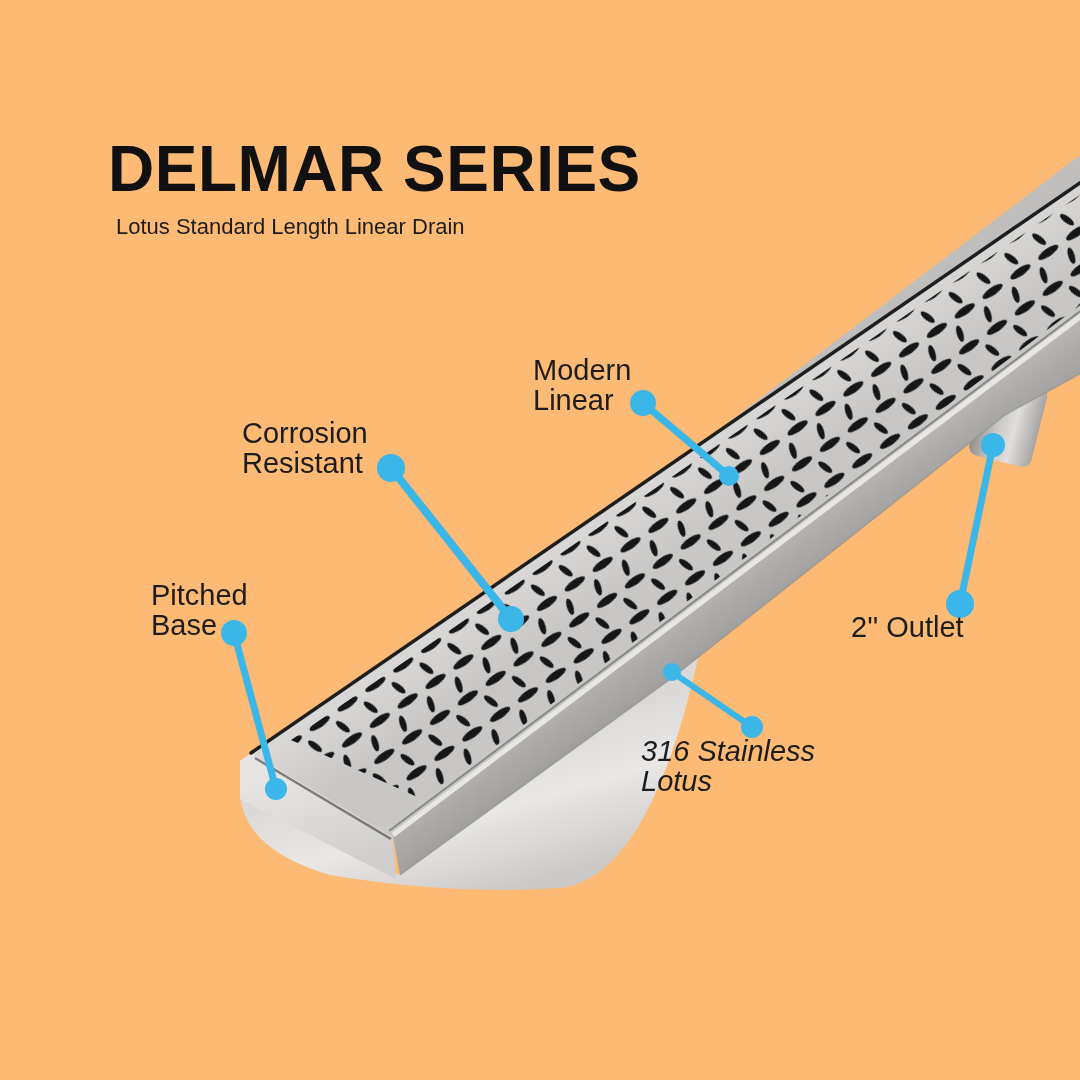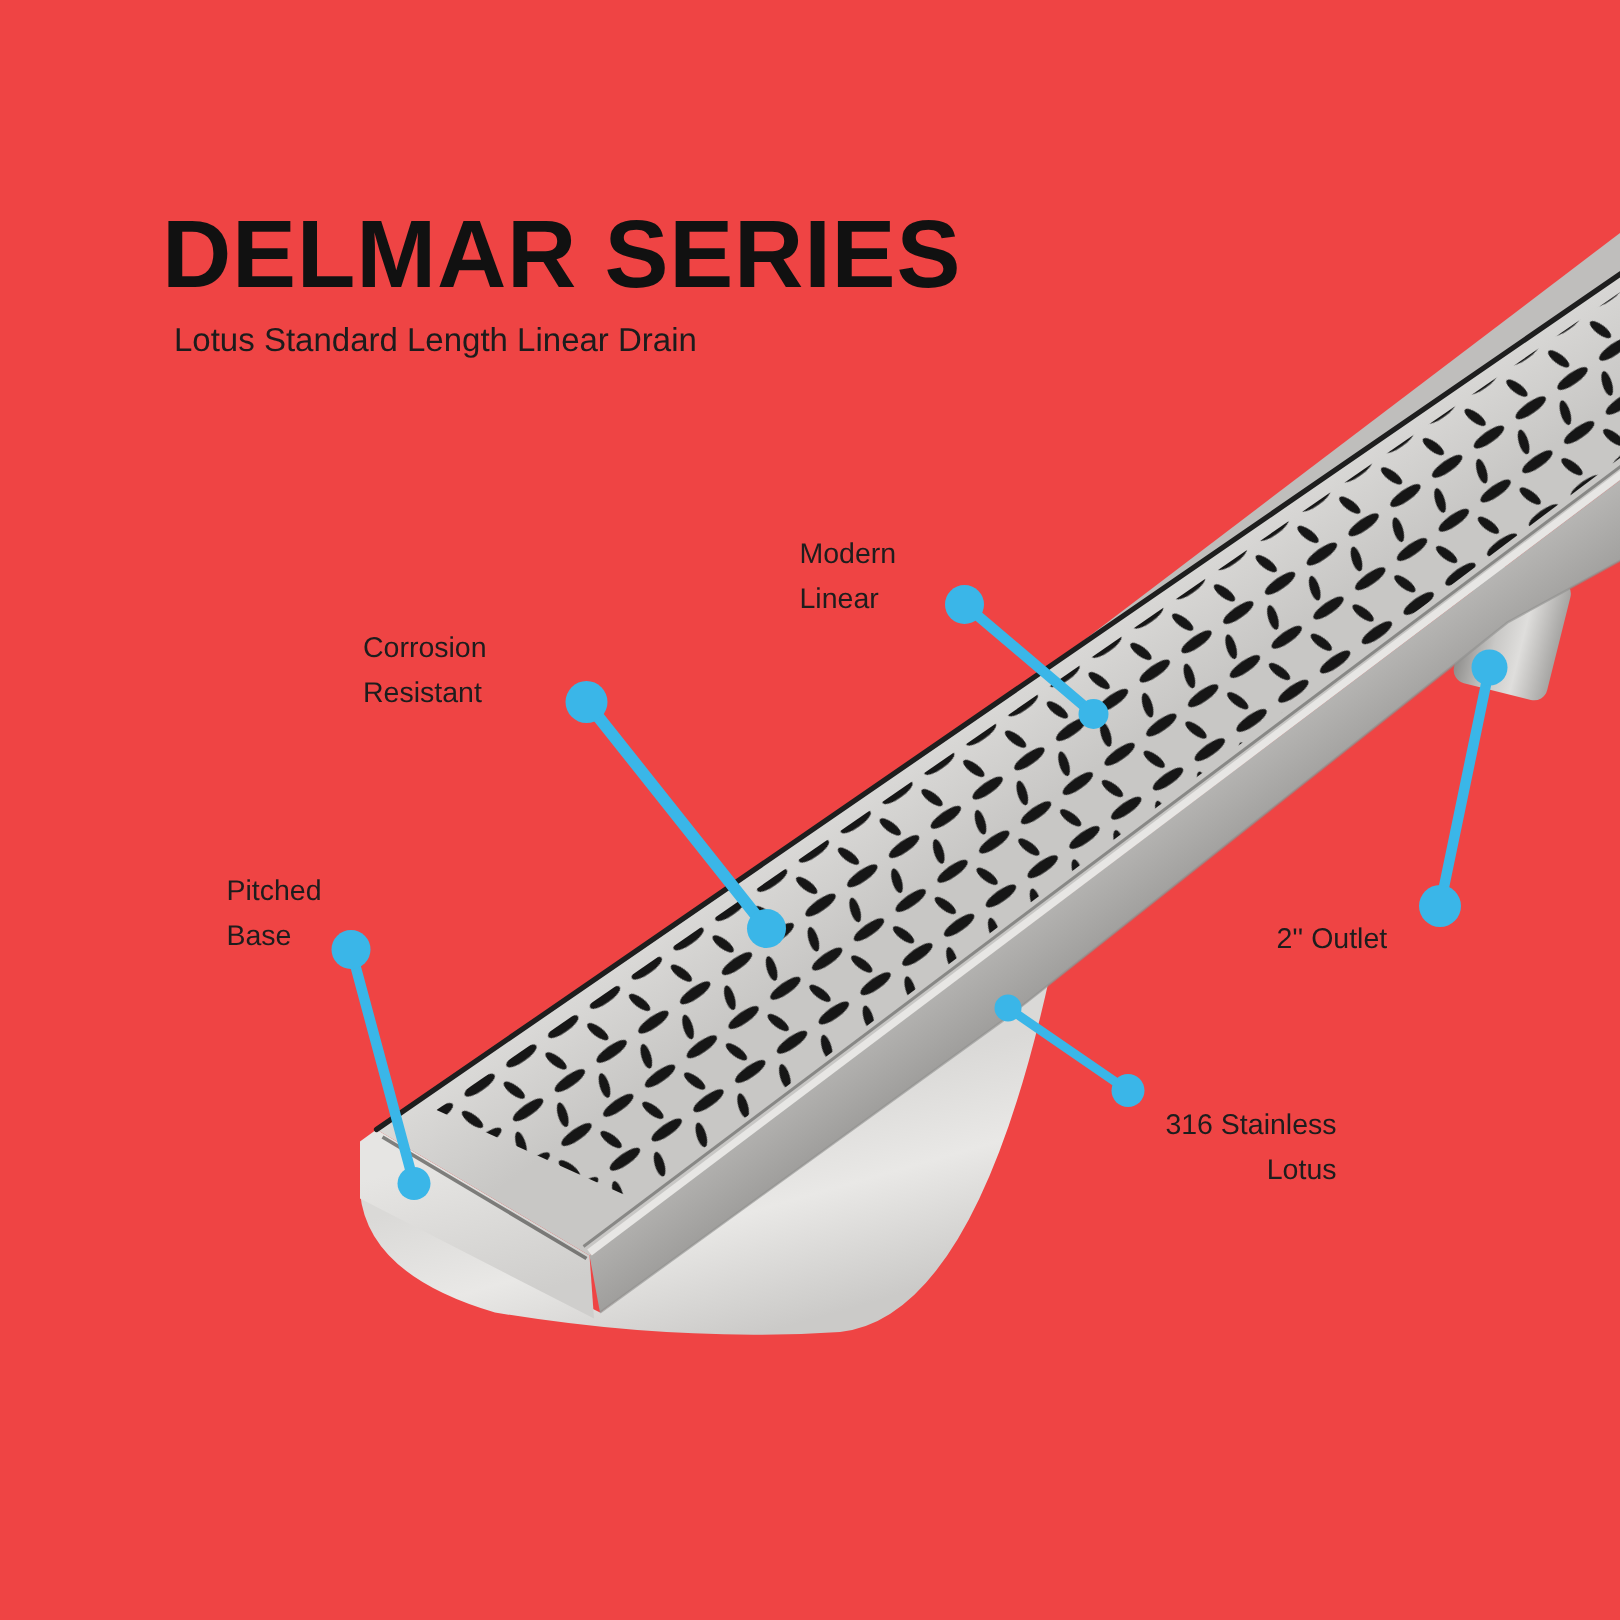--- a/index.html
+++ b/index.html
@@ -1,19 +1,19 @@
 <!DOCTYPE html>
 <html><head>
 <meta charset="utf-8">
 <style>
   html,body{margin:0;padding:0;background:#ffffff;}
   .canvas{
     position:relative;
     width:1080px;height:1080px;
-    background:#ef4444;
+    background:#fdba74;
     overflow:hidden;
     font-family:"Liberation Sans", sans-serif;
   }
   .header{position:absolute;left:108px;top:136px;}
   .title{
     margin:0;
     font-size:64px;
     font-weight:700;
     letter-spacing:0.5px;
     color:#111111;
@@ -22,27 +22,27 @@
   .subtitle{
     margin:12px 0 0 8px;
     font-size:22px;
     font-weight:400;
     color:#1c1c1c;
     line-height:1.1;
   }
   .drain-svg{position:absolute;left:0;top:0;}
   .callout-label{
     position:absolute;
-    font-size:19px;
+    font-size:29px;
     line-height:30px;
     color:#1d1d1d;
     white-space:nowrap;
   }
   .callout-label span{display:block;}
-  .callout-label.centered{text-align:right;white-space:normal;}
+  .callout-label.centered{text-align:left;white-space:normal;font-style:italic;}
 </style>
 </head>
 <body>
 
 <div class="canvas">
 
   <div class="header">
     <h1 class="title">DELMAR SERIES</h1>
     <p class="subtitle">Lotus Standard Length Linear Drain</p>
   </div>

